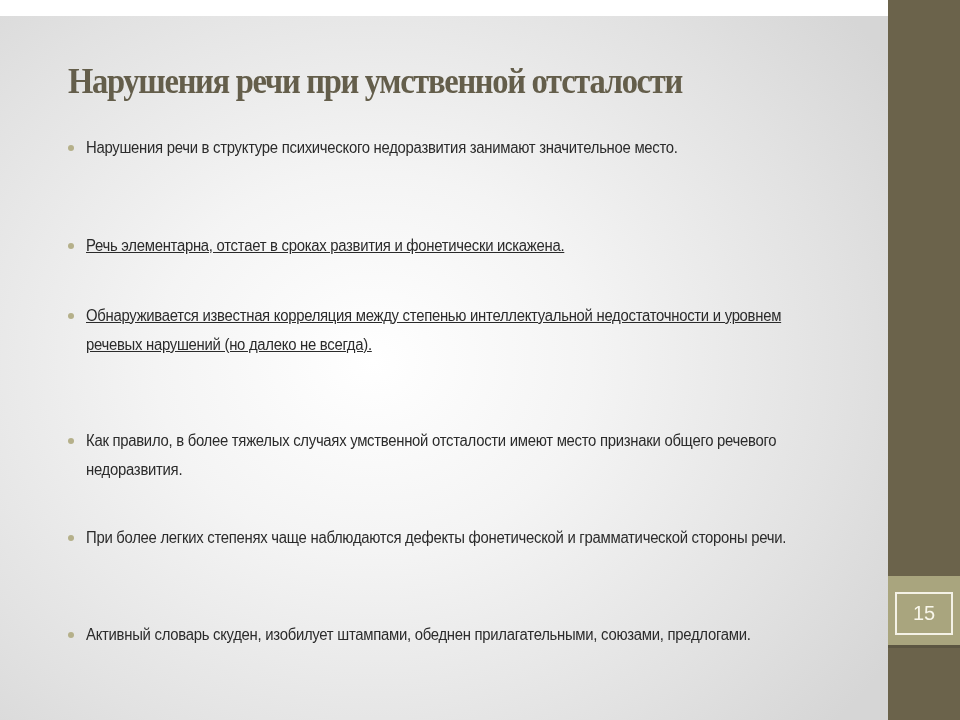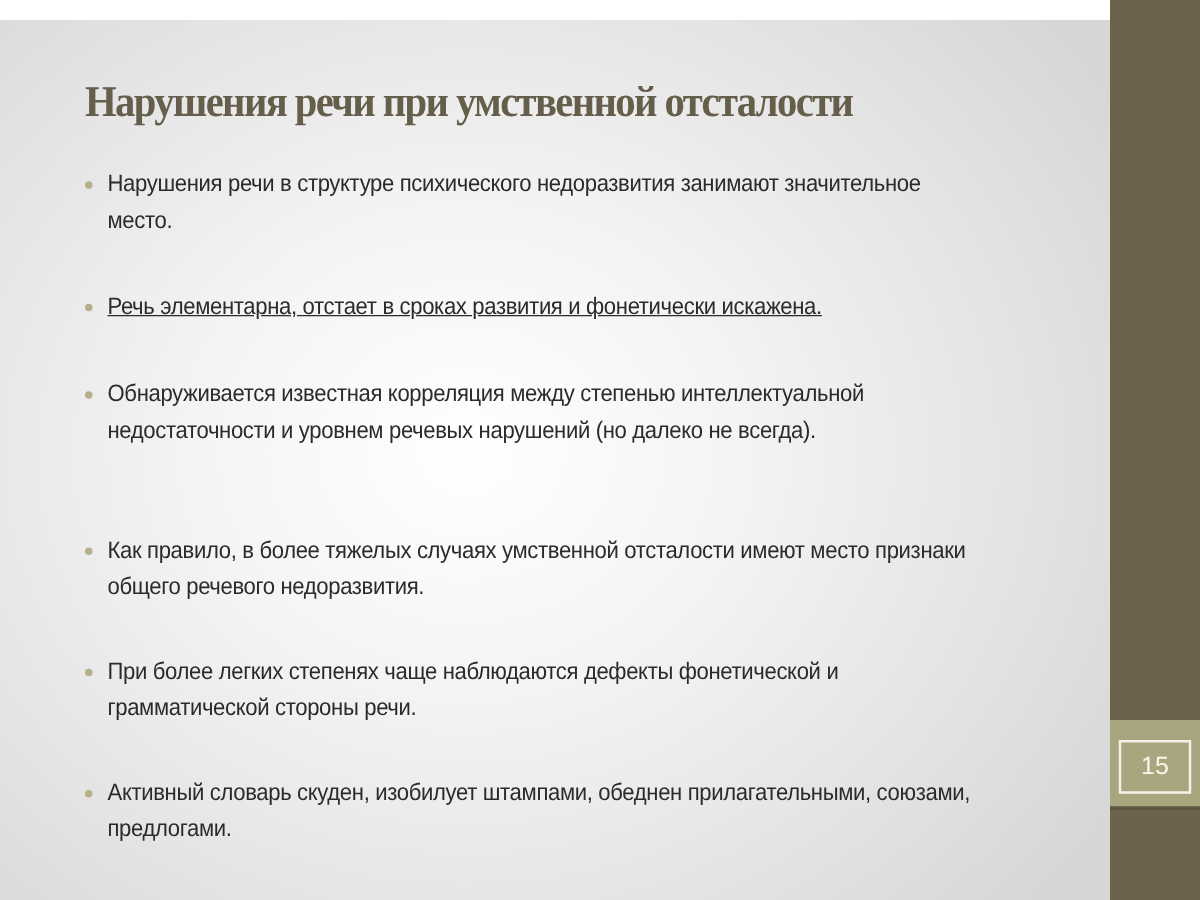--- a/index.html
+++ b/index.html
@@ -10,26 +10,26 @@
   .sidebar { position: absolute; left: 888px; top: 0; width: 72px; height: 720px; background: #6b634b; }
   .num-band { position: absolute; left: 0; top: 576px; width: 72px; height: 72px; background: #a9a57e;
               border-bottom: 3px solid #5c5642; box-sizing: border-box; }
   .num-box { position: absolute; left: 7px; top: 16px; width: 58px; height: 43px; border: 2px solid #f4f2e6;
              box-sizing: border-box; color: #f8f6ea; font-size: 20px; text-align: center; line-height: 39px; }
   .title { position: absolute; left: 68px; top: 46px; margin: 0;
            font-family: "Liberation Serif", "DejaVu Serif", serif; font-weight: bold;
            font-size: 35px; letter-spacing: -1.4px; color: #645e4b; white-space: nowrap;
            transform: scaleX(0.93); transform-origin: left center; }
   .bullets { position: absolute; left: 66px; top: 117px; width: 780px; margin: 0; padding: 0; list-style: none; }
-  .bullet { position: relative; padding-left: 20px; font-size: 19px; line-height: 29px; color: #2b2b2b;
+  .bullet { position: relative; padding-left: 20px; font-size: 16px; line-height: 29px; color: #2b2b2b;
             letter-spacing: -0.3px; }
   .bullet .dot { position: absolute; left: 2px; top: 12px; width: 6px; height: 6px; border-radius: 50%; background: #b5b08a; }
   .b0 { top: 0; position: absolute; width: 760px; }
   .b1 { top: 98px; position: absolute; width: 760px; text-decoration: underline; }
-  .b2 { top: 168px; position: absolute; width: 760px; }
+  .b2 { top: 168px; position: absolute; width: 760px; text-decoration: underline; }
   .b3 { top: 293px; position: absolute; width: 760px; }
   .b4 { top: 390px; position: absolute; width: 760px; }
   .b5 { top: 487px; position: absolute; width: 760px; }
   .bullet .txt { display: block; transform: scaleX(0.93); transform-origin: left center; }
 </style>
 </head>
 <body>
 
 <div class="slide">
   <h1 class="title">Нарушения речи при умственной отсталости</h1>

